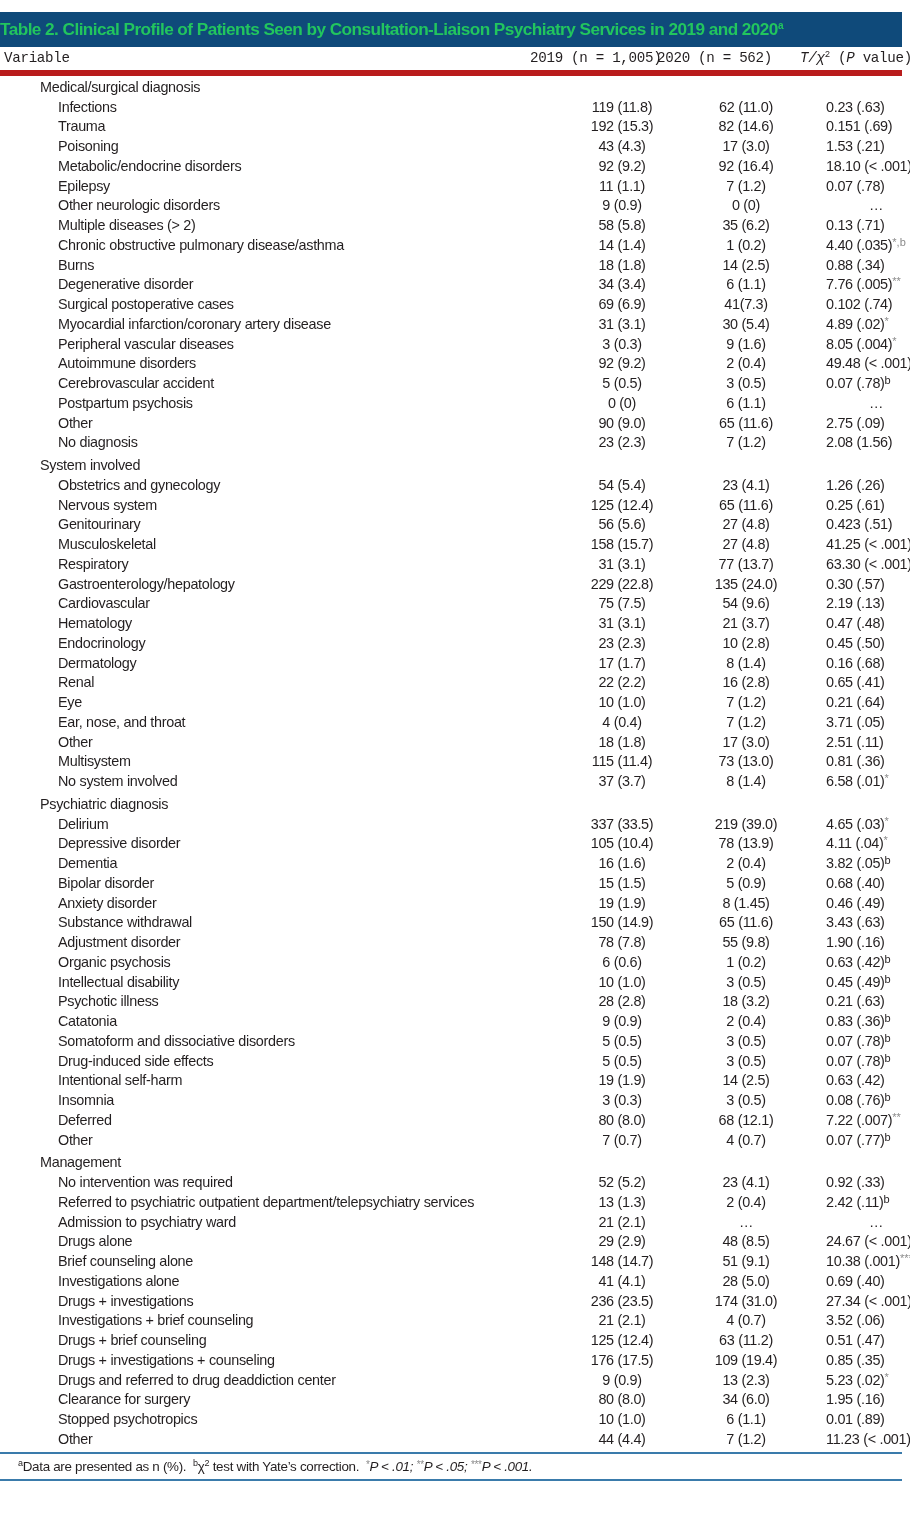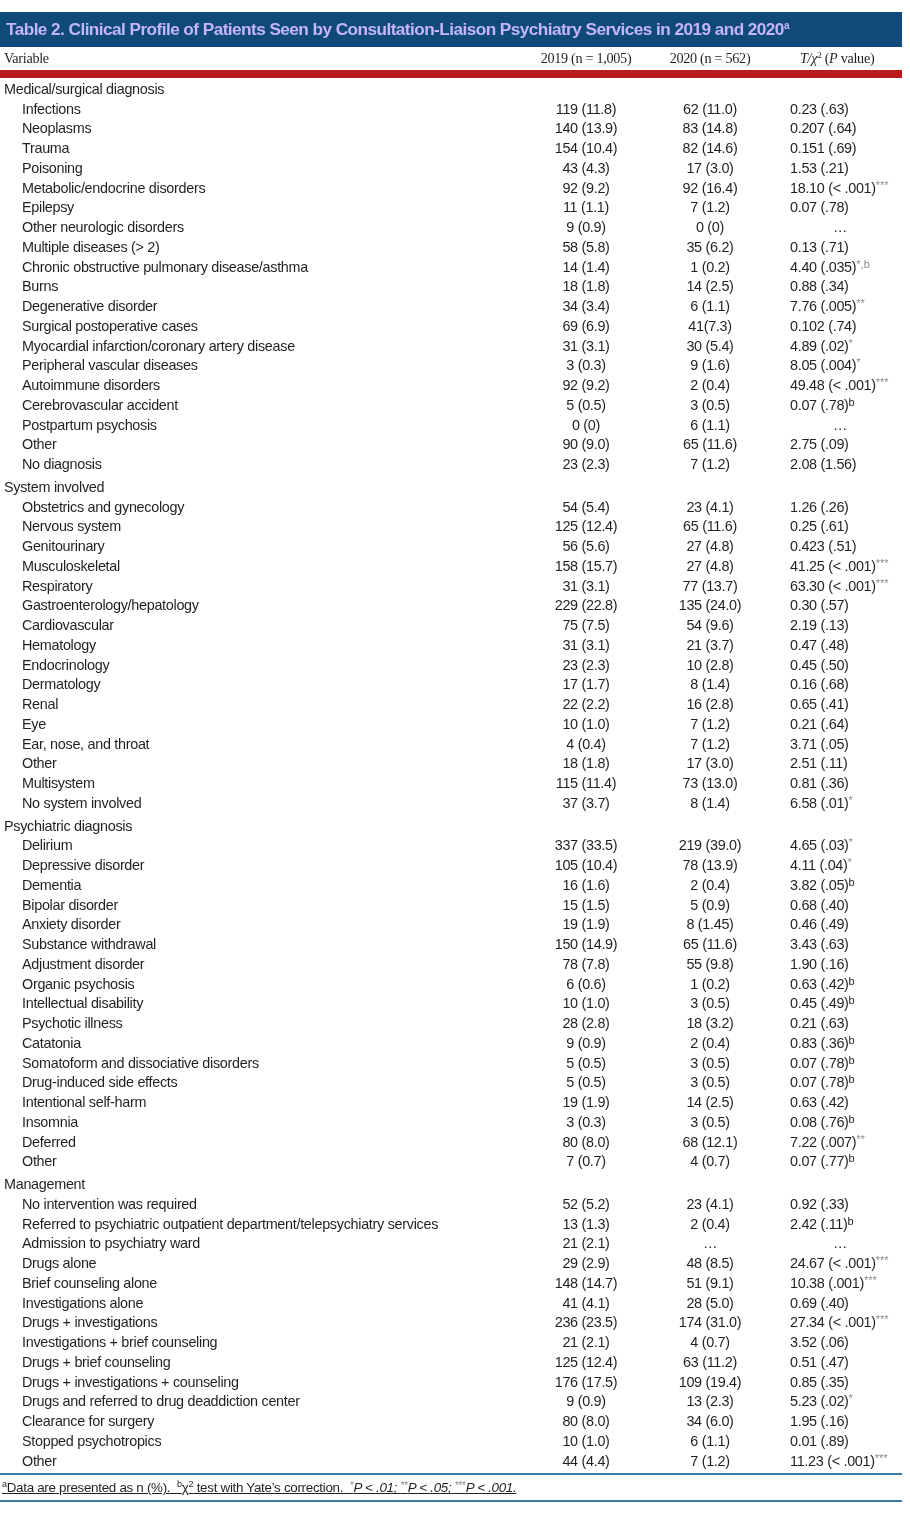--- a/index.html
+++ b/index.html
@@ -1,48 +1,48 @@
 <!DOCTYPE html>
 <html><head>
 <meta charset="utf-8">
 <style>
   html, body { margin: 0; padding: 0; background: #ffffff; }
   body { width: 910px; height: 1536px; position: relative; overflow: hidden;
          font-family: "DejaVu Sans", "Liberation Sans", sans-serif; color: #231f20; }
   .wrap { position: absolute; left: 0; top: 12px; width: 902px; }
-  .title-bar { background: #0f4a7a; color: #c4b5fd; height: 35px; line-height: 35px;
-               padding-left: 6px; font-size: 17.2px; font-weight: bold; letter-spacing: -0.55px;
+  .title-bar { background: #0f4a7a; color: #22c55e; height: 35px; line-height: 35px;
+               font-size: 17.2px; font-weight: bold; letter-spacing: -0.55px;
                white-space: nowrap; overflow: hidden; font-family: "Liberation Sans", sans-serif; }
   .title-bar sup { font-size: 10px; font-weight: bold; vertical-align: 6px; line-height: 0; }
-  .hdr { position: relative; height: 23px; border-bottom: 8px solid #b91c1c;
-         font-size: 14.2px; letter-spacing: -0.3px; font-family: Liberation Serif, serif; }
+  .hdr { position: relative; height: 23px; border-bottom: 6px solid #b91c1c;
+         font-size: 14.2px; letter-spacing: -0.3px; font-family: Liberation Mono, monospace; }
   .hdr .c, .row .c { position: absolute; top: 0; white-space: nowrap; }
   .hdr .c { line-height: 23px; }
   .c0 { left: 4px; }
   .c1 { left: 530px; width: 112px; text-align: center; }
   .c2 { left: 657px; width: 106px; text-align: center; }
   .c3 { left: 780px; width: 122px; }
   .hdr .c3 { left: 782px; margin-left: 18px; }
   .hdr sup { font-size: 9px; vertical-align: 5px; line-height: 0; }
-  .body { position: relative; }
+  .body { position: relative; margin-left: 36px; }
   .section-head { height: 19.7px; line-height: 19.7px; font-size: 14.4px; padding-left: 4px;
                   letter-spacing: -0.3px; font-family: "Liberation Sans", sans-serif; white-space: nowrap; }
   .section { padding-top: 3px; }
   .section:first-child { padding-top: 2px; }
   .row { position: relative; height: 19.75px; line-height: 19.75px; font-size: 14.4px;
          letter-spacing: -0.3px; font-family: "Liberation Sans", sans-serif; }
   .row .c0 { left: 22px; }
   .row .c1 { text-align: center; }
   .row .c2 { text-align: center; }
   .row .c3 { padding-left: 10px; box-sizing: border-box; }
   .row .c3.dots { text-align: center; padding-left: 0; width: 100px; left: 790px; }
   .sig { color: #8a8a8a; font-size: 11px; vertical-align: 4px; line-height: 0; letter-spacing: 0; }
   .foot-rule-top { border-top: 2px solid #3a7bab; margin-top: 2px; }
-  .footnote { height: 25px; line-height: 25px; font-size: 13.4px; padding-left: 2px;
-              font-family: "Liberation Sans", sans-serif; letter-spacing: -0.3px; white-space: nowrap; text-decoration: underline; }
+  .footnote { height: 25px; line-height: 25px; font-size: 13.4px; padding-left: 18px;
+              font-family: "Liberation Sans", sans-serif; letter-spacing: -0.3px; white-space: nowrap; }
   .footnote sup { font-size: 9px; vertical-align: 5px; line-height: 0; }
   .footnote .star { color: #8a8a8a; font-size: 10px; vertical-align: 3px; line-height: 0; }
   .foot-rule-bottom { border-top: 2px solid #3a7bab; }
 </style>
 </head>
 <body>
 
 <div class="wrap">
   <div class="title-bar"><span>Table 2. Clinical Profile of Patients Seen by Consultation-Liaison Psychiatry Services in 2019 and 2020</span><sup>a</sup></div>
 
@@ -56,28 +56,22 @@
   <div class="body" id="table-body">
       <div class="section">
         <div class="section-head">Medical/surgical diagnosis</div>
         <div class="row">
           <span class="c c0">Infections</span>
           <span class="c c1">119 (11.8)</span>
           <span class="c c2">62 (11.0)</span>
           <span class="c c3"><span>0.23 (.63)</span></span>
         </div>
         <div class="row">
-          <span class="c c0">Neoplasms</span>
-          <span class="c c1">140 (13.9)</span>
-          <span class="c c2">83 (14.8)</span>
-          <span class="c c3"><span>0.207 (.64)</span></span>
-        </div>
-        <div class="row">
           <span class="c c0">Trauma</span>
-          <span class="c c1">154 (10.4)</span>
+          <span class="c c1">192 (15.3)</span>
           <span class="c c2">82 (14.6)</span>
           <span class="c c3"><span>0.151 (.69)</span></span>
         </div>
         <div class="row">
           <span class="c c0">Poisoning</span>
           <span class="c c1">43 (4.3)</span>
           <span class="c c2">17 (3.0)</span>
           <span class="c c3"><span>1.53 (.21)</span></span>
         </div>
         <div class="row">

